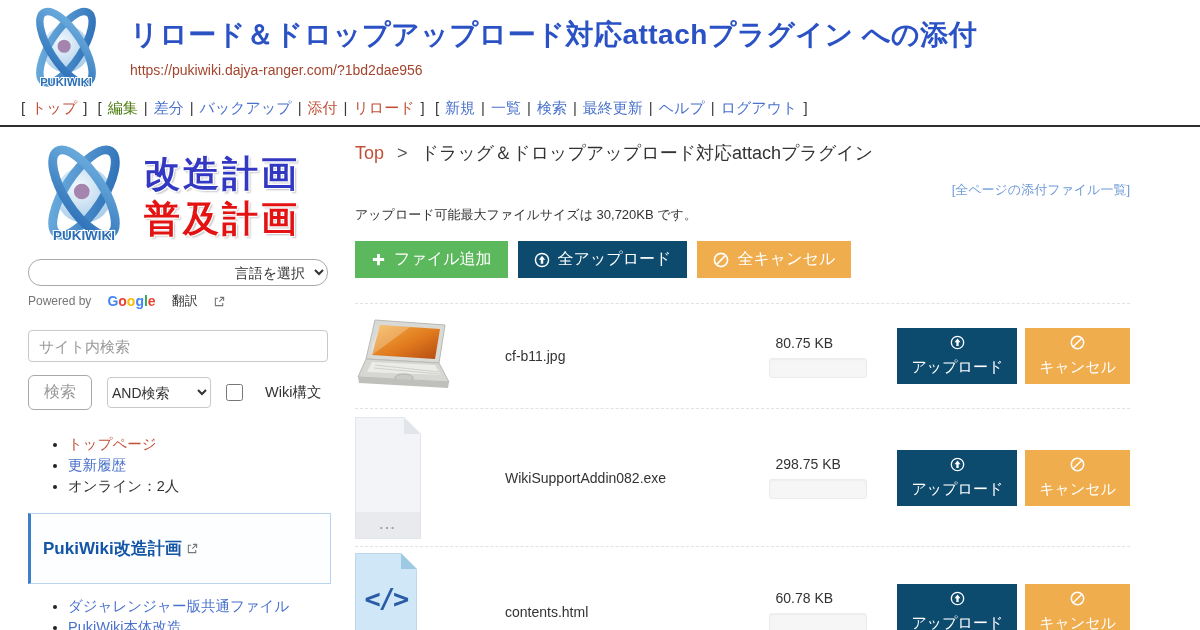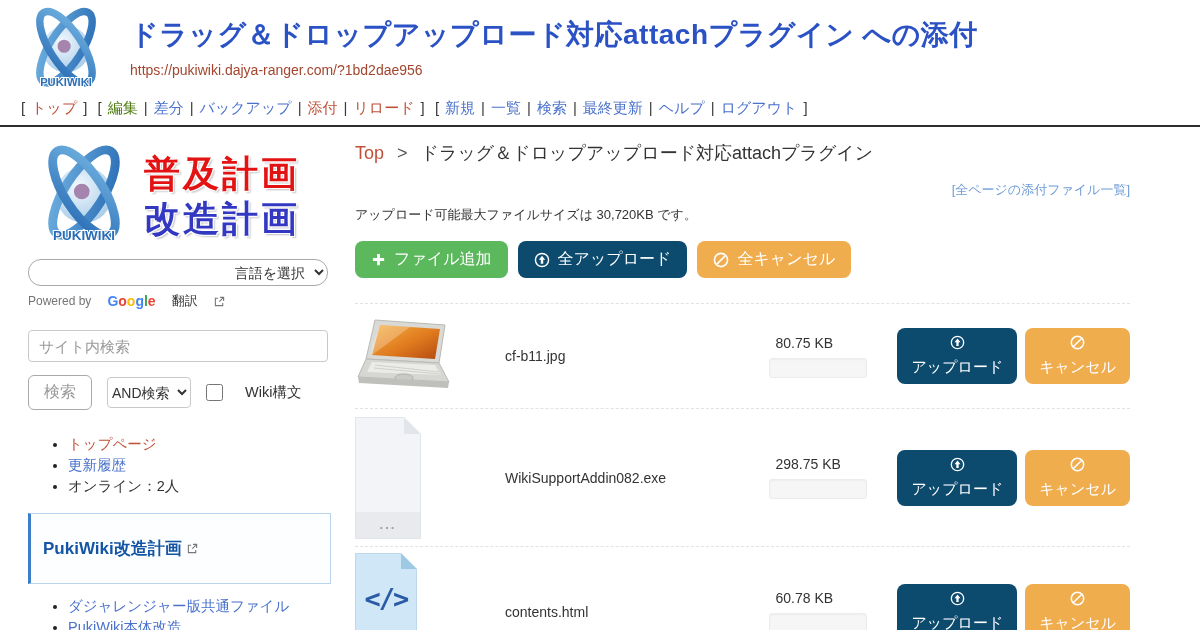--- a/index.html
+++ b/index.html
@@ -36,21 +36,21 @@
                  font-size:14px; padding:0 6px; color:#333; background:#fff;text-align:right; }
   .powered { font-size:12px; color:#757575; margin:6px 0 20px 0; display:flex; align-items:center; gap:16px; }
   .google-word { font-weight:bold; font-size:14px; letter-spacing:0; }
   .powered .jp { font-size:13px; color:#333; }
   .search-input { width:300px; height:32px; border:1px solid #c9c9c9; border-radius:4px;
                   font-size:15px; padding:0 10px; margin-bottom:13px; color:#333; }
   .search-input::placeholder { color:#9a9a9a; }
   .search-row { display:flex; align-items:center; gap:15px; }
   .search-btn { background:#fff; border:1px solid #a9a9a9; border-radius:6px; color:#9a9a9a;
                 font-size:16px; padding:6px 15px; cursor:pointer; }
-  .mode-select { height:31px; width:84px; border:1px solid #c9c9c9; border-radius:4px;
+  .mode-select { height:31px; width:104px; border:1px solid #c9c9c9; border-radius:4px;
                  font-size:14px; color:#333; background:#fff; }
   .wiki-check { width:17px; height:17px; accent-color:#fff; }
   .check-label { font-size:14.5px; color:#333; margin-left:7px; }
   .side-list { list-style:disc; margin:24px 0 16px 0; padding-left:40px;
                font-size:14.5px; line-height:1.45; color:#222; }
   .side-list a { text-decoration:none; cursor:pointer; }
   .lk-red { color:#c05138; }
   .lk-blue { color:#4a72cc; }
   .lk-plain { color:#333; }
   .panel { border:1px solid #b9d3ec; border-left:3px solid #3d7ec9; background:#fdfeff;
@@ -60,21 +60,21 @@
 
   
   .main { flex:1; padding:14px 70px 0 10px; }
   .breadcrumb { font-size:18px; margin-bottom:16px; }
   .breadcrumb .root { color:#c05138; cursor:pointer; }
   .breadcrumb .sep { color:#555; margin:0 8px; }
   .breadcrumb .cur { color:#333; }
   .attach-link { color:#6f9cd8; font-size:13px; margin-bottom:7px; cursor:pointer;text-align:right; }
   .note { font-size:13px; color:#333; margin-bottom:17px; }
   .btn-row { display:flex; gap:10px; margin-bottom:25px; }
-  .btn { display:inline-flex; align-items:center; gap:8px; border:none; border-radius:8px;
+  .btn { display:inline-flex; align-items:center; gap:8px; border:none; border-radius:0;
          color:#fff; font-size:16px; padding:8px 16px; cursor:pointer;
          font-family:Liberation Serif, serif; }
   .btn svg { flex:0 0 auto; }
   .btn-green { background:#5cb85c; }
   .btn-blue { background:#0c4a6e; }
   .btn-orange { background:#f0ad4e; }
   .btn-sm { font-size:15px; padding:7px 14px;flex-direction:column; }
 
   .file-row { display:flex; align-items:center; border-top:1px dashed #e2e2e2; }
   .row-1 { min-height:105px; }
@@ -119,21 +119,21 @@
             <stop offset="1" stop-color="#9cc4e4"></stop>
         </radialGradient>
       </defs>
       <circle cx="50" cy="46" r="25" fill="url(#sph)"></circle>
       <ellipse cx="50" cy="44" rx="44" ry="17" fill="none" stroke="url(#orb)" stroke-width="8" transform="rotate(-57 50 44)"></ellipse>
       <ellipse cx="50" cy="44" rx="44" ry="17" fill="none" stroke="url(#orb)" stroke-width="8" transform="rotate(57 50 44)"></ellipse>
       <circle cx="48" cy="43" r="7" fill="#a585ae"></circle>
       <text x="50" y="86" text-anchor="middle" font-size="12" font-weight="bold" fill="#2a6db5" style="paint-order:stroke;stroke:#fff;stroke-width:2">PUKIWIKI</text>
     </svg>
     <div class="header-text">
-      <div class="page-title">ドラッグ＆ドロップアップロード対応attachプラグイン への添付</div>
+      <div class="page-title">リロード＆ドロップアップロード対応attachプラグイン への添付</div>
       <div class="page-url">https://pukiwiki.dajya-ranger.com/?1bd2dae956</div>
     </div>
   </div>
   <div class="nav">
     <span class="br">[</span><a class="nl-red">トップ</a><span class="br">]</span>
     <span class="br">[</span><a class="nl-darkred">編集</a><span class="pipe">|</span><a class="nl-blue">差分</a><span class="pipe">|</span><a class="nl-blue">バックアップ</a><span class="pipe">|</span><a class="nl-red">添付</a><span class="pipe">|</span><a class="nl-red">リロード</a><span class="br">]</span>
     <span class="br">[</span><a class="nl-blue">新規</a><span class="pipe">|</span><a class="nl-blue">一覧</a><span class="pipe">|</span><a class="nl-blue">検索</a><span class="pipe">|</span><a class="nl-blue">最終更新</a><span class="pipe">|</span><a class="nl-blue">ヘルプ</a><span class="pipe">|</span><a class="nl-blue">ログアウト</a><span class="br">]</span>
   </div>
 </div>
 
@@ -142,22 +142,22 @@
   <div class="sidebar">
     <div class="logo2">
       <svg viewBox="0 0 100 94">
         <circle cx="50" cy="46" r="25" fill="url(#sph)"></circle>
         <ellipse cx="50" cy="44" rx="44" ry="17" fill="none" stroke="url(#orb)" stroke-width="8" transform="rotate(-57 50 44)"></ellipse>
         <ellipse cx="50" cy="44" rx="44" ry="17" fill="none" stroke="url(#orb)" stroke-width="8" transform="rotate(57 50 44)"></ellipse>
         <circle cx="48" cy="43" r="7" fill="#a585ae"></circle>
         <text x="50" y="86" text-anchor="middle" font-size="12" font-weight="bold" fill="#2a6db5" style="paint-order:stroke;stroke:#fff;stroke-width:2">PUKIWIKI</text>
       </svg>
       <div class="logo2-captions">
+        <div class="cap cap-top">改造計画</div>
         <div class="cap cap-bottom">普及計画</div>
-        <div class="cap cap-top">改造計画</div>
       </div>
     </div>
 
     <select class="lang-select">
       <option>言語を選択</option>
     </select>
     <div class="powered">
       <span>Powered by</span>
       <span class="google-word"><span style="color:#4285F4">G</span><span style="color:#EA4335">o</span><span style="color:#FBBC05">o</span><span style="color:#4285F4">g</span><span style="color:#34A853">l</span><span style="color:#EA4335">e</span></span>
       <span class="jp">翻訳</span>

